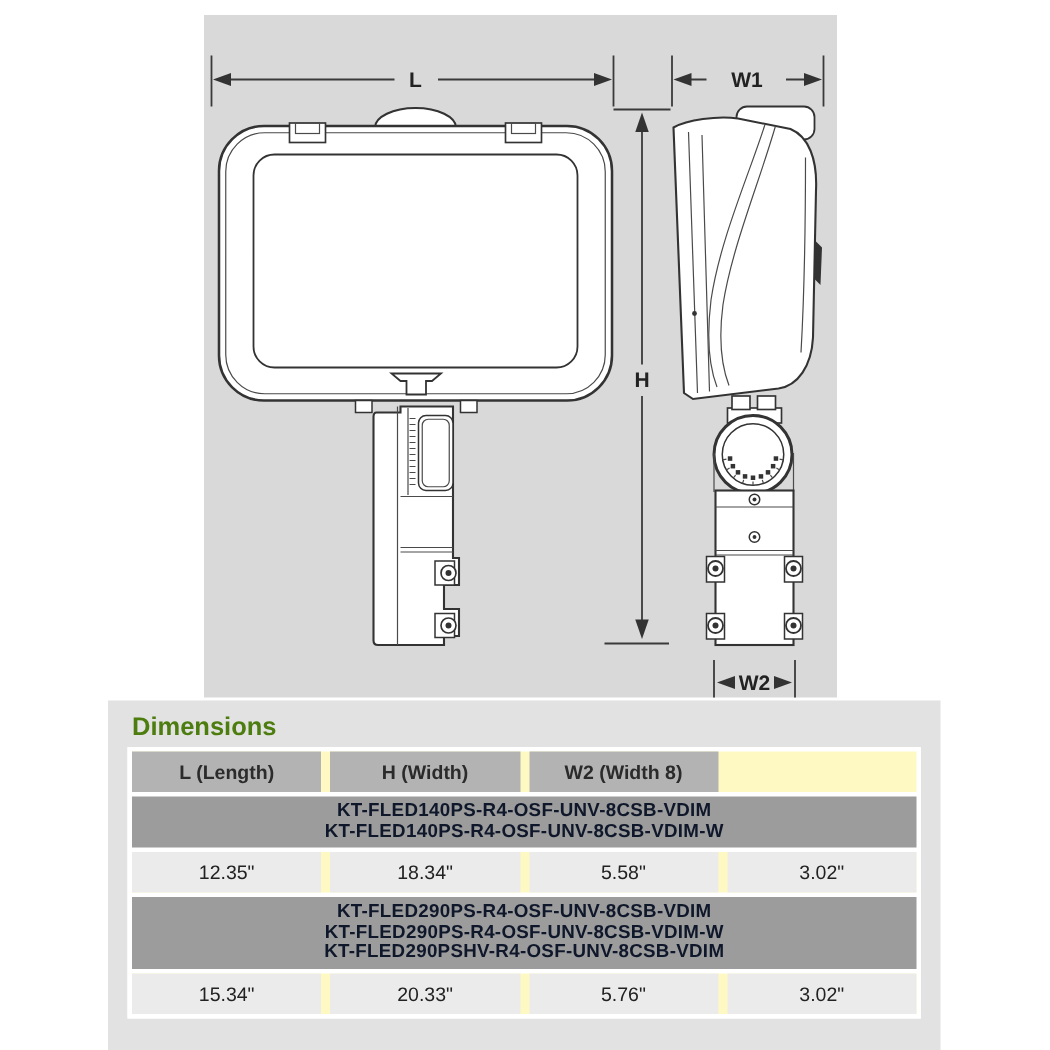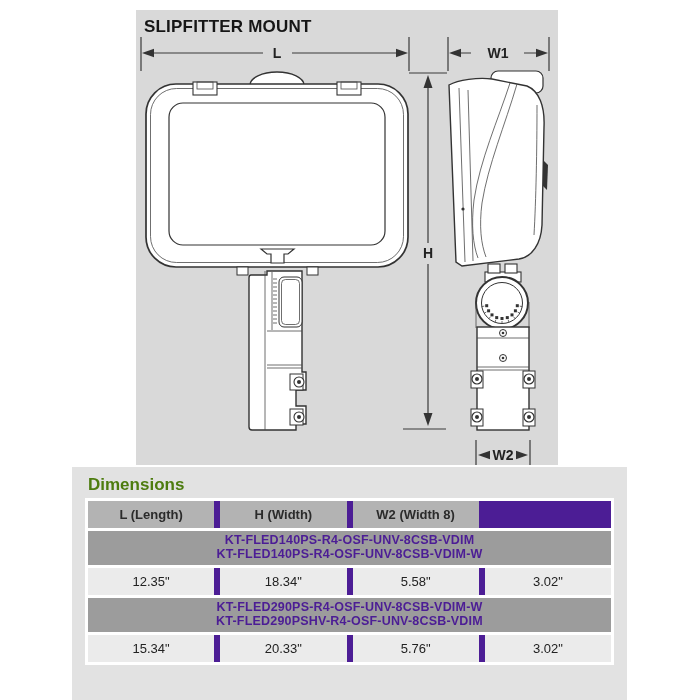--- a/index.html
+++ b/index.html
@@ -8,39 +8,38 @@
 
   
   .diagram-panel { position:absolute; left:136px; top:10px; width:422px; height:455px; background:#d9d9d9; }
   .diagram-title { position:absolute; left:8px; top:7px; font-size:17px; font-weight:bold; color:#161616; letter-spacing:.2px; }
   .diagram-svg { position:absolute; left:0; top:0; width:422px; height:455px; }
 
   
   .dimensions-panel { position:absolute; left:72px; top:467px; width:555px; height:233px; background:#e2e2e2; }
   .dimensions-heading { position:absolute; left:16px; top:8px; font-size:17px; font-weight:bold; color:#4d7c0f; }
   .dim-table { position:absolute; left:13px; top:31px; width:529px; display:flex; flex-direction:column; gap:3px; background:#ffffff; border:3px solid #ffffff; }
-  .row4 { display:grid; grid-template-columns:repeat(4,1fr); gap:6px; background:#4c1d95; }
+  .row4 { display:grid; grid-template-columns:repeat(4,1fr); gap:6px; background:#fef9c3; }
   .th { background:#b3b3b3; height:27px; display:flex; align-items:center; justify-content:center; font-size:13px; font-weight:bold; color:#2b2b2b; }
   .td { background:#ebebeb; height:27px; display:flex; align-items:center; justify-content:center; font-size:13px; color:#222222; }
   .group-row { background:#9c9c9c; padding:3px 0 4px 0; display:flex; flex-direction:column; align-items:center; justify-content:center; }
-  .group-row div { color:#4c1d95; font-weight:bold; font-size:12.5px; line-height:13.5px; letter-spacing:.2px; text-align:center; }
+  .group-row div { color:#0f172a; font-weight:bold; font-size:12.5px; line-height:13.5px; letter-spacing:.2px; text-align:center; }
 
   svg text { fill:#222222; font-family:"Liberation Sans", sans-serif; font-size:14px; font-weight:600; }
   .ln { stroke:#3a3a3a; stroke-width:1.2; fill:none; }
   .fig { stroke:#333333; stroke-width:1.4; fill:#ffffff; }
   .fig-thin { stroke:#4a4a4a; stroke-width:.8; fill:none; }
   .dk { fill:#333333; stroke:none; }
 </style>
 </head>
 <body>
 
 <div class="stage">
 
   <div class="diagram-panel">
-    <div class="diagram-title">SLIPFITTER MOUNT</div>
 
     <svg class="diagram-svg" viewBox="136 10 422 455">
 
       <g>
         <path class="ln" d="M141,37 V71 M409,37 V71"></path>
         <path class="ln" d="M146,53 H263 M292,53 H404"></path>
         <polygon class="dk" points="142,53 154,48.7 154,57.3"></polygon>
         <polygon class="dk" points="408,53 396,48.7 396,57.3"></polygon>
         <text x="277" y="58" text-anchor="middle">L</text>
       </g>
@@ -184,20 +183,21 @@
       </div>
 
       <div class="row4">
         <div class="td">12.35"</div>
         <div class="td">18.34"</div>
         <div class="td">5.58"</div>
         <div class="td">3.02"</div>
       </div>
 
       <div class="group-row">
+        <div>KT-FLED290PS-R4-OSF-UNV-8CSB-VDIM</div>
         <div>KT-FLED290PS-R4-OSF-UNV-8CSB-VDIM-W</div>
         <div>KT-FLED290PSHV-R4-OSF-UNV-8CSB-VDIM</div>
       </div>
 
       <div class="row4">
         <div class="td">15.34"</div>
         <div class="td">20.33"</div>
         <div class="td">5.76"</div>
         <div class="td">3.02"</div>
       </div>

